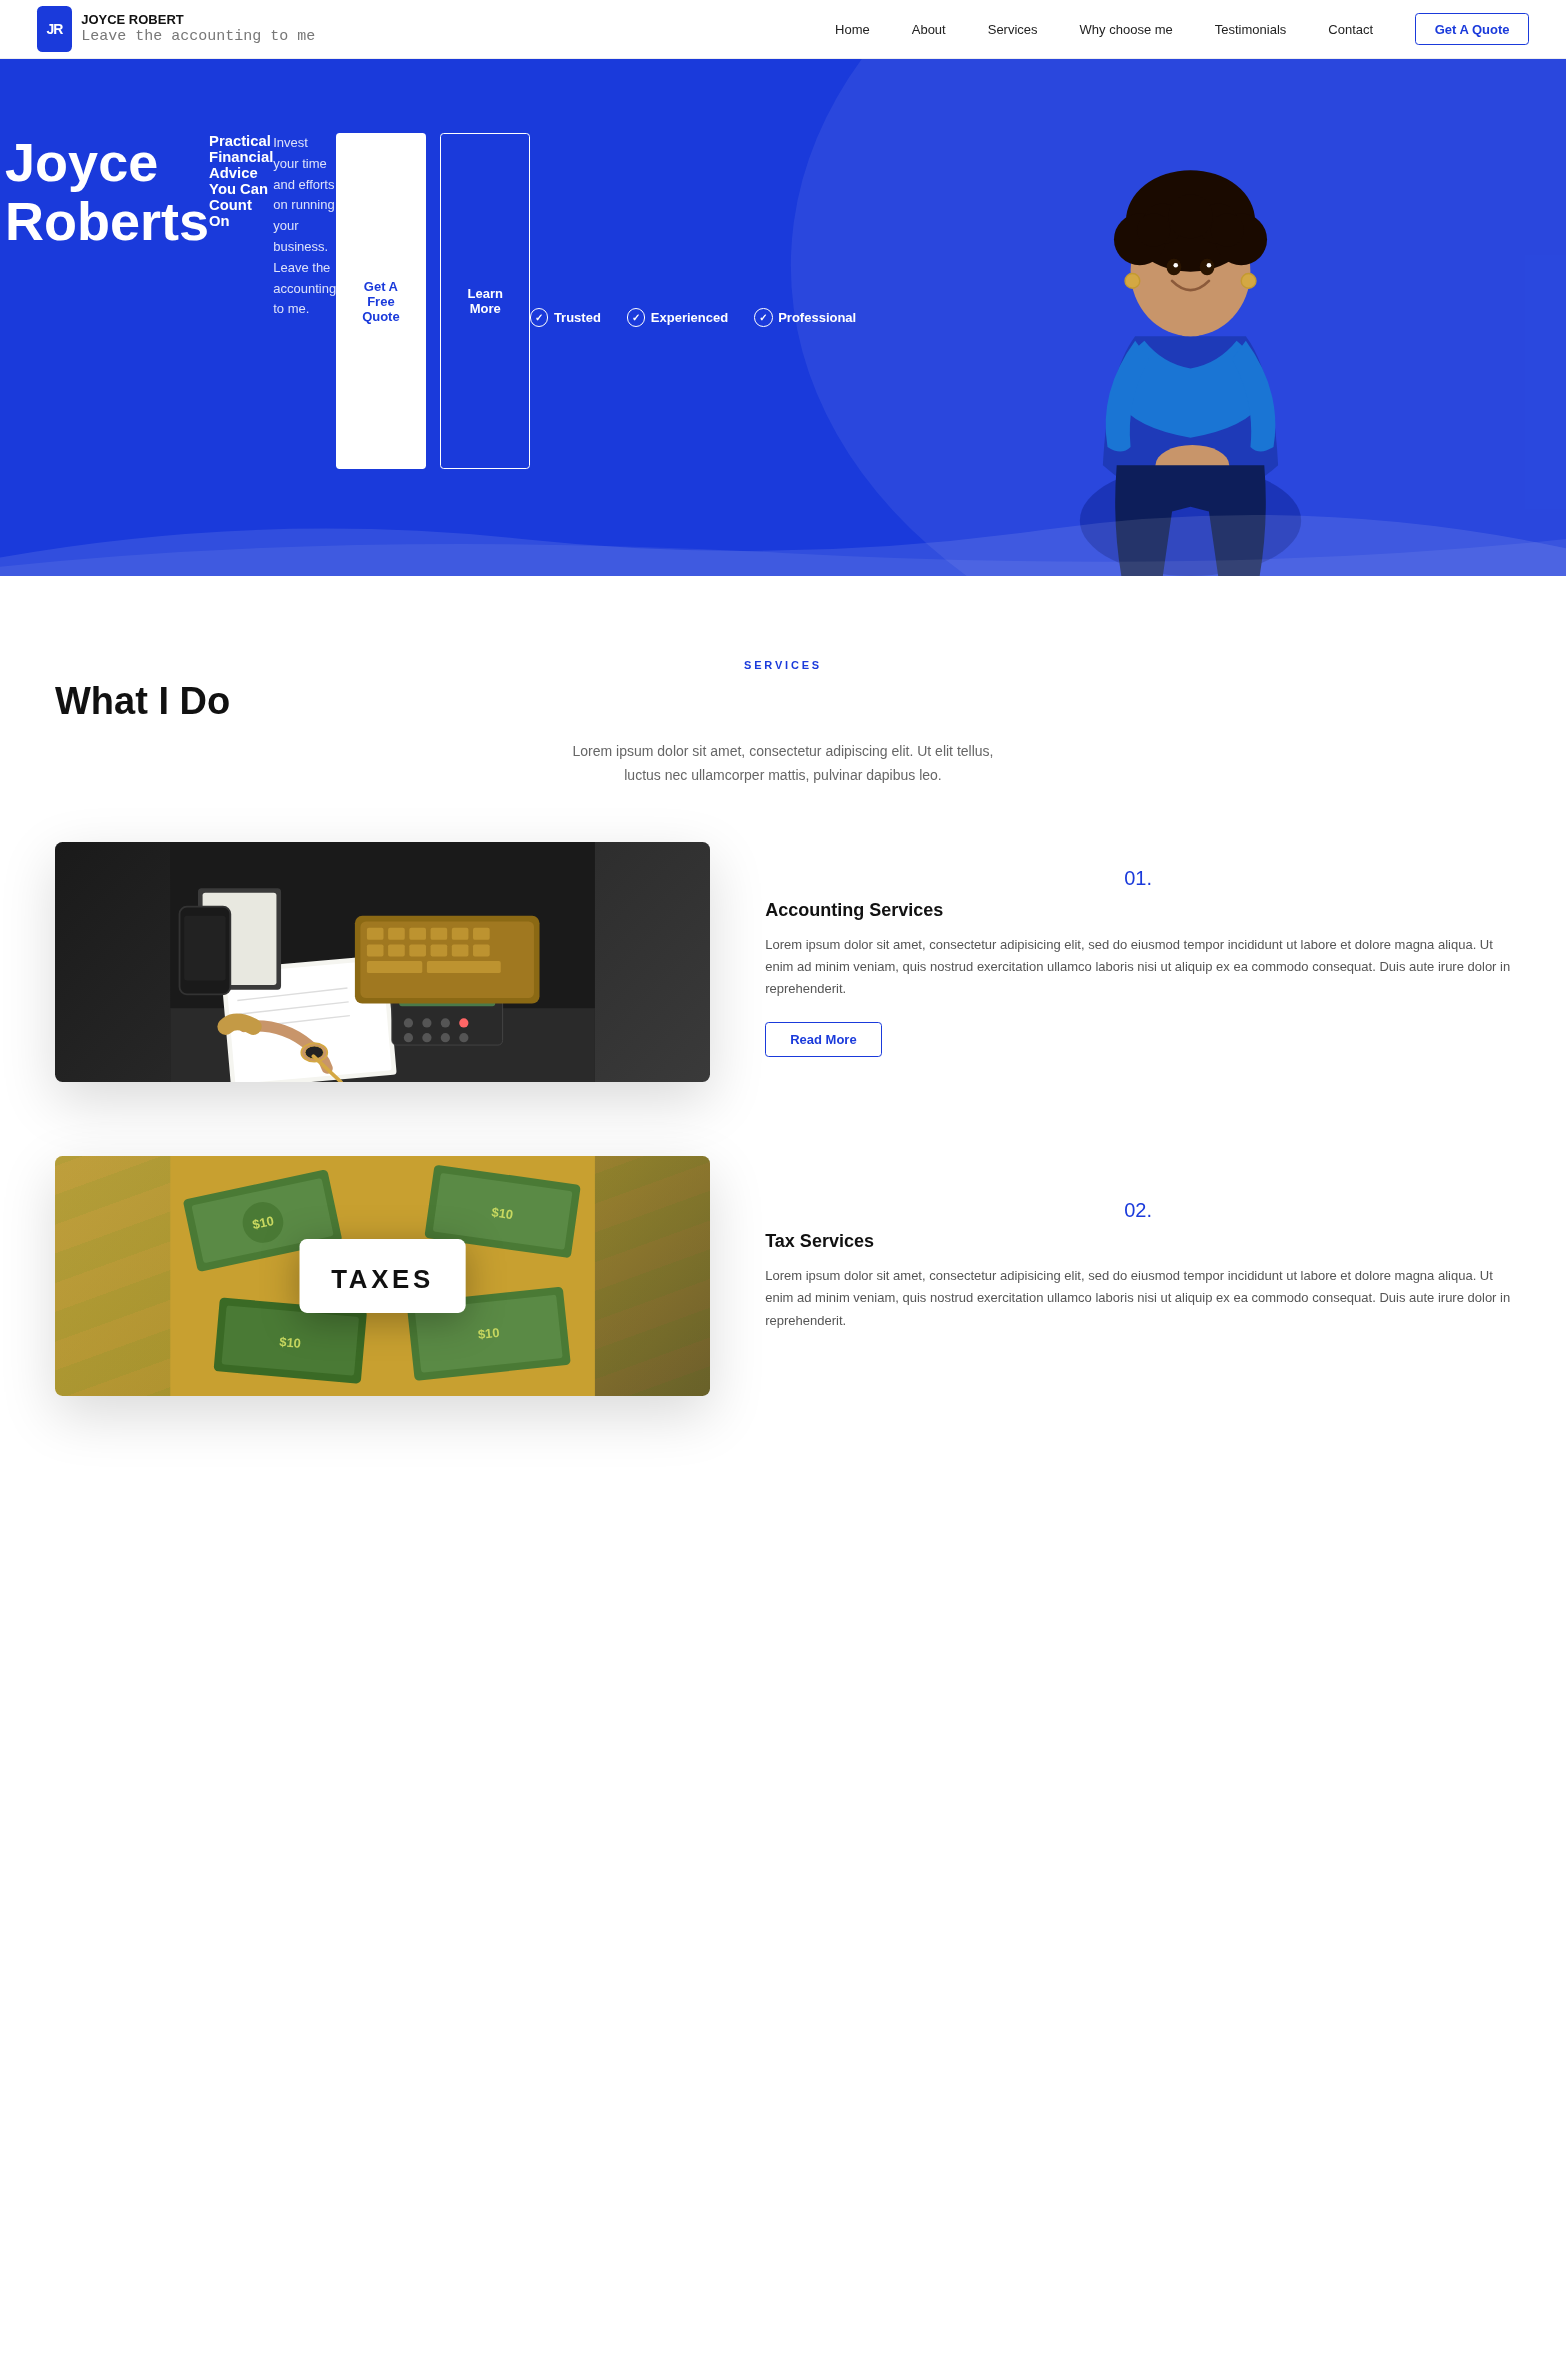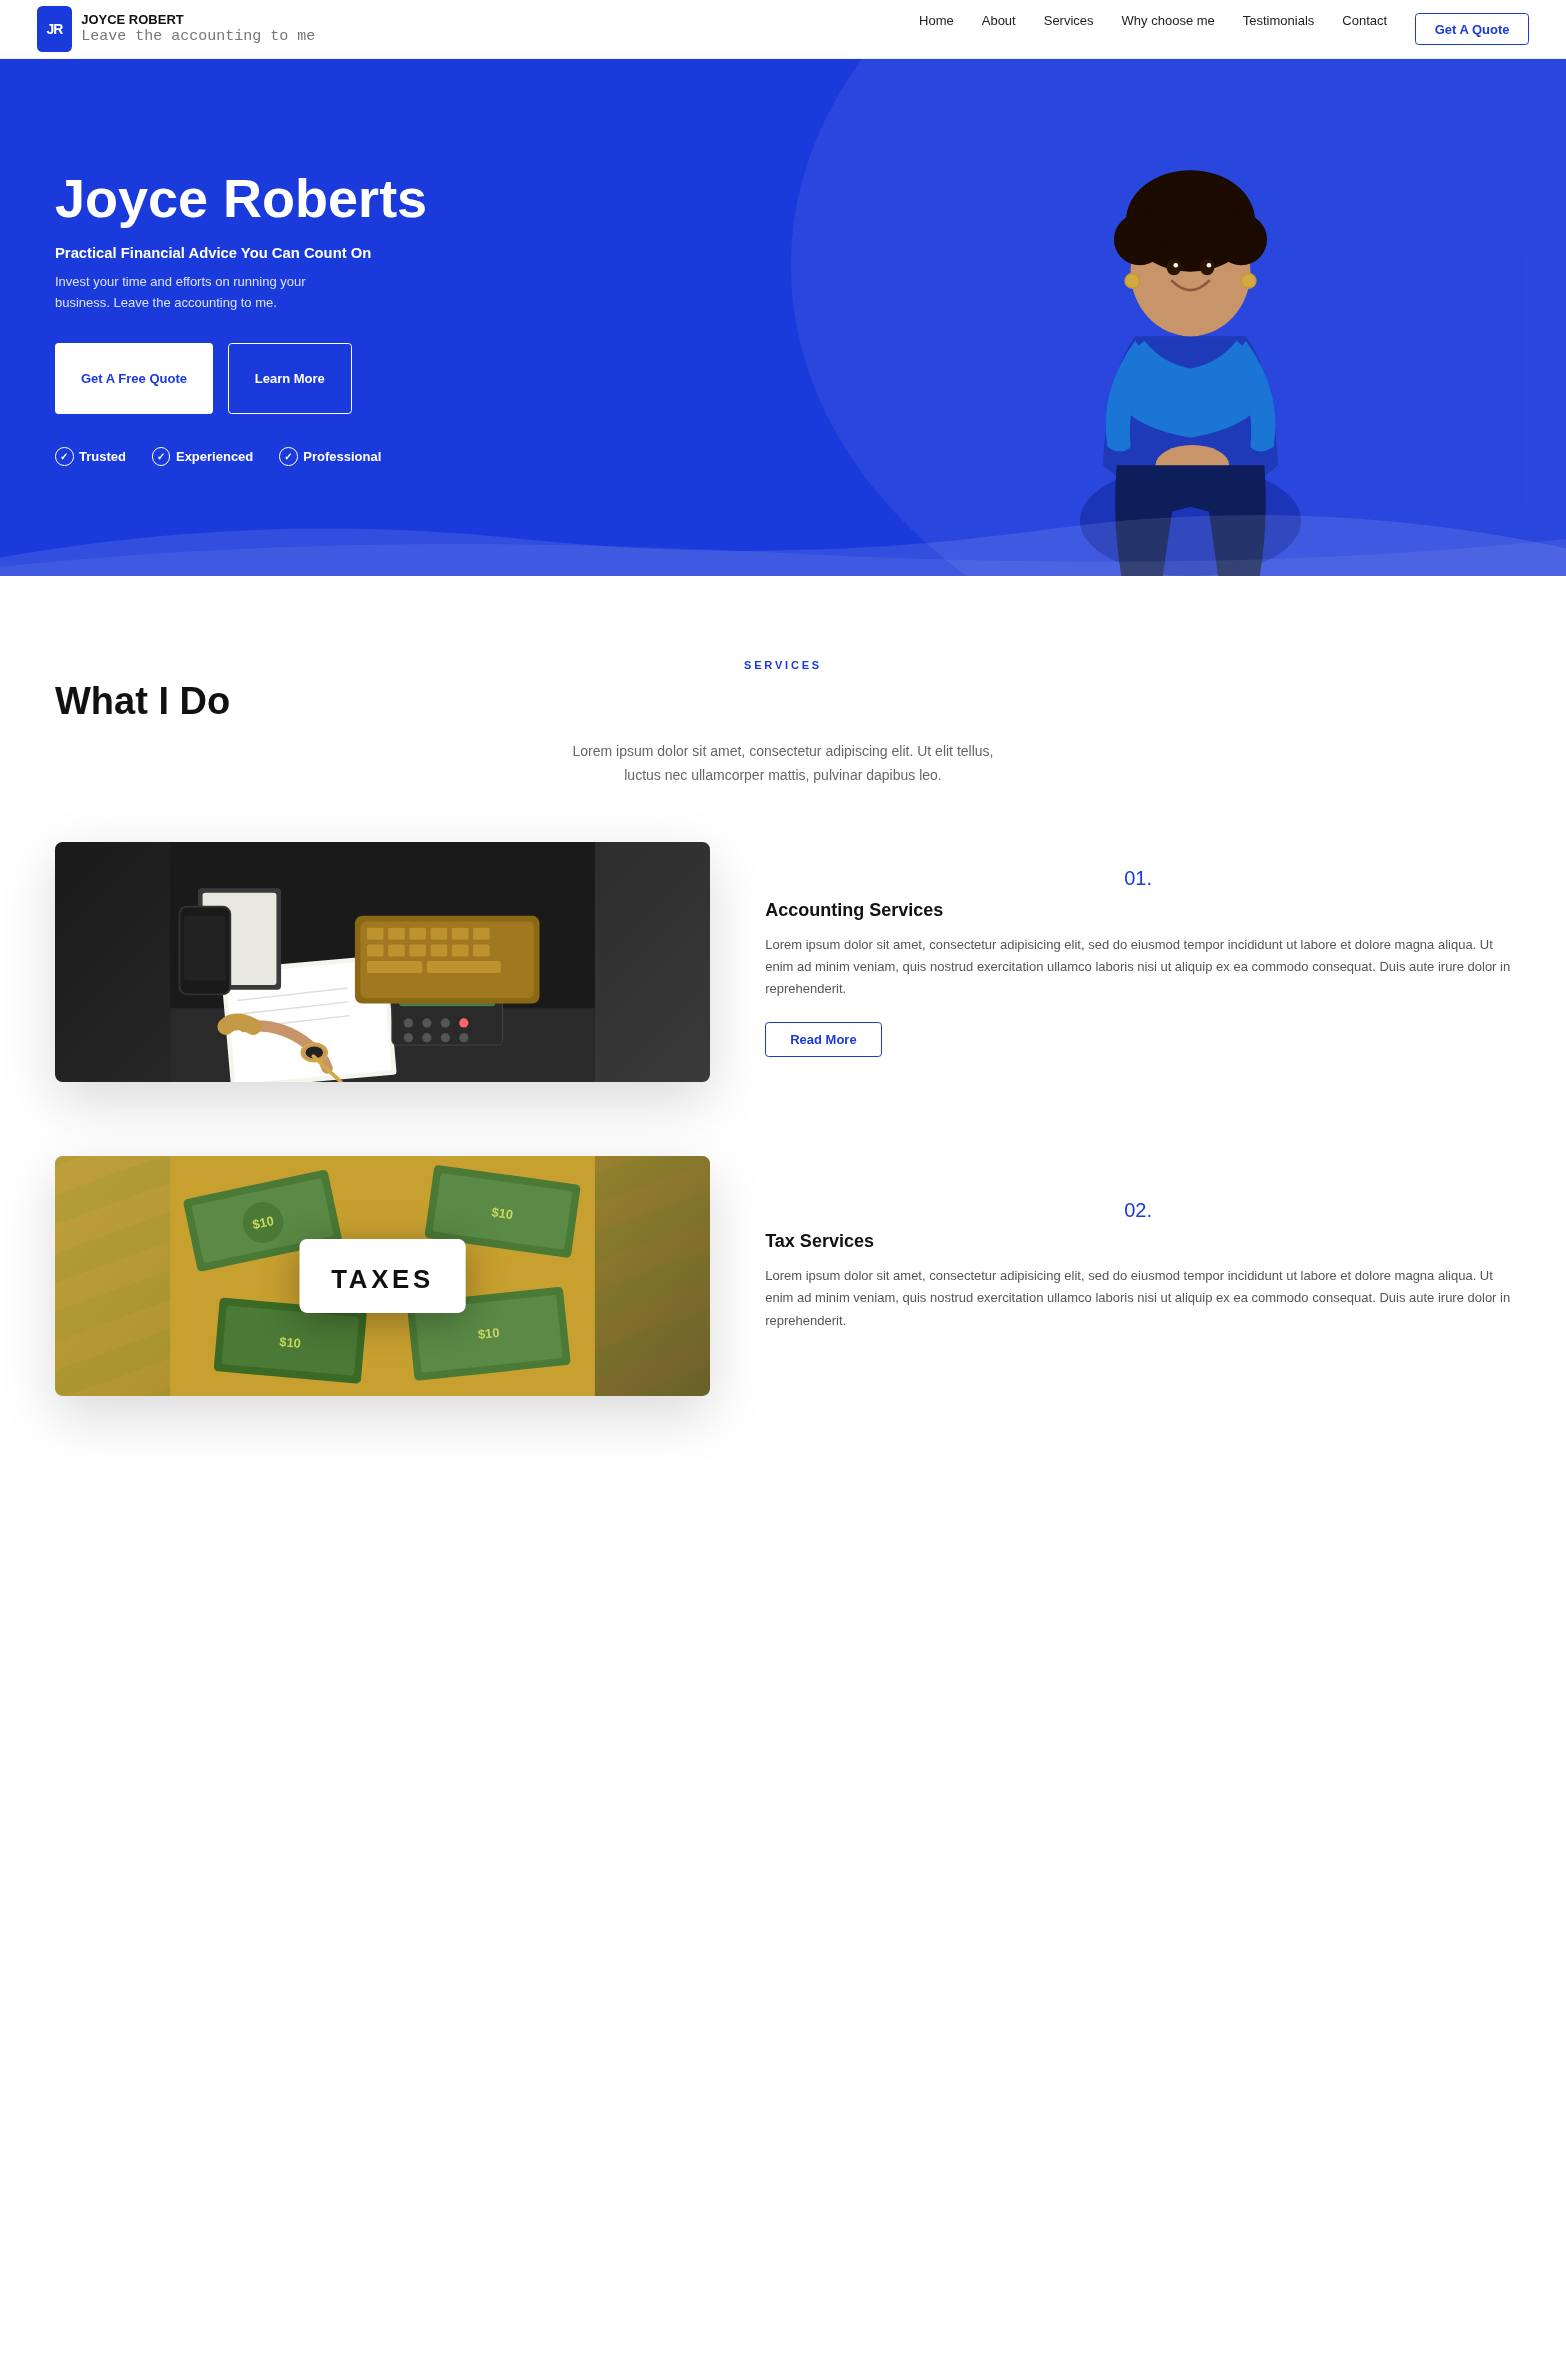--- a/index.html
+++ b/index.html
@@ -21,21 +21,21 @@
     .logo-icon {
       width: 35px; height: 46px;
       background: #1a3adb;
       border-radius: 5.5px;
       display: flex; align-items: center; justify-content: center;
       color: #fff; font-weight: 900; font-size: 14px; letter-spacing: -0.9px;
     }
     .logo-text { display: flex; flex-direction: column; }
     .logo-name { font-weight: 800; font-size: 13px; color: #111; line-height: 1.1; }
     .logo-tagline { font-size: 15px; color: #777; font-family: Liberation Mono, monospace; }
-    .nav-links { display: flex; align-items: flex-start; gap: 28px; }
+    .nav-links { display: flex; align-items: center; gap: 42px; }
     .nav-link { text-decoration: none; color: #222; font-size: 13px; font-weight: 500; }
     .nav-cta {
       background: transparent;
       border: 1.8px solid #1a3adb;
       color: #1a3adb;
       padding: 7.4px 18.5px;
       border-radius: 3.7px;
       font-size: 13px;
       font-weight: 600;
       cursor: pointer;
@@ -58,21 +58,20 @@
       background: rgba(255,255,255,0.07);
       border-radius: 0 0 0 111px;
       clip-path: ellipse(70% 85% at 80% 40%);
     }
     .hero-content {
       position: relative;
       z-index: 2;
       padding: 74px 55px 74px 55px;
       flex: 1;
       display: flex;
-      flex-direction: column;
       justify-content: center;
       max-width: 55%;
     }
     .hero-name {
       font-size: 54px;
       font-weight: 900;
       color: #fff;
       line-height: 1.1;
       margin-bottom: 16.6px;
     }

